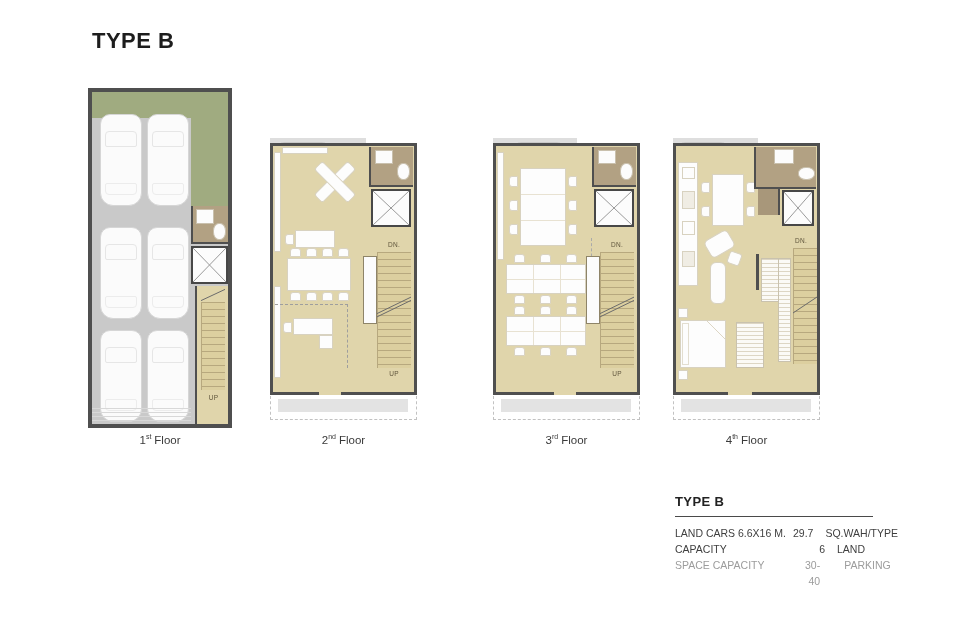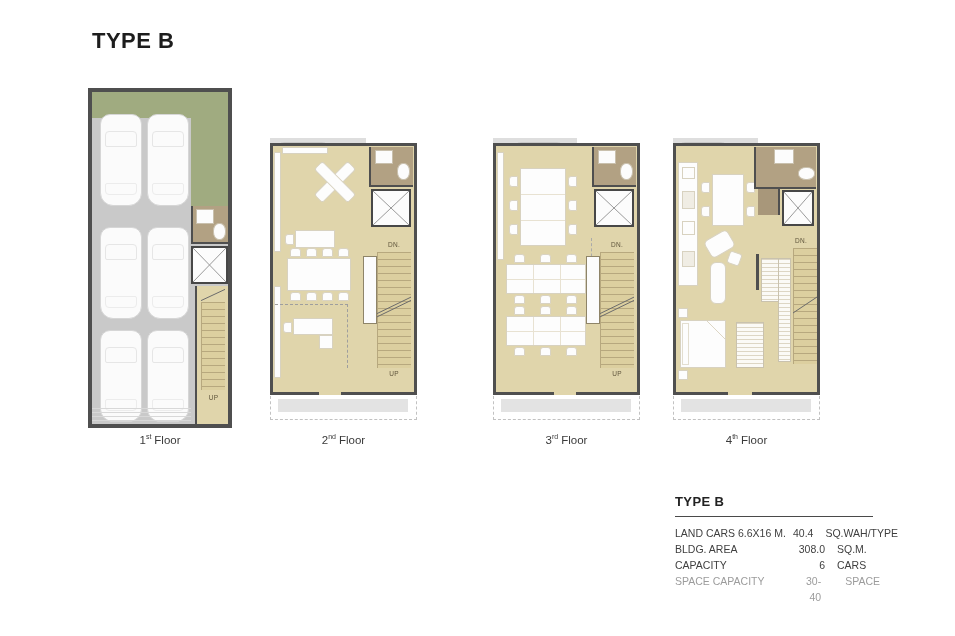--- a/index.html
+++ b/index.html
@@ -288,33 +288,28 @@
   </div>
   <div class="abs floor-label" style="left:673px;width:147px;">
     <span>4</span><sup>th</sup><span class="word">Floor</span>
   </div>
 
   <div class="abs spec">
     <div class="spec-title">TYPE B</div>
     <div class="spec-rule"></div>
     <div class="spec-row">
       <span class="lbl">LAND CARS 6.6X16 M.</span>
-      <span class="val">40.4</span>
+      <span class="val">29.7</span>
       <span class="unit">SQ.WAH/TYPE</span>
-    </div>
-    <div class="spec-row">
-      <span class="lbl">BLDG. AREA</span>
-      <span class="val">308.0</span>
-      <span class="unit">SQ.M.</span>
     </div>
     <div class="spec-row">
       <span class="lbl">CAPACITY</span>
       <span class="val">6</span>
-      <span class="unit">CARS</span>
+      <span class="unit">LAND</span>
     </div>
     <div class="spec-row muted">
       <span class="lbl">SPACE CAPACITY</span>
       <span class="val">30-40</span>
-      <span class="unit">SPACE</span>
+      <span class="unit">PARKING</span>
     </div>
   </div>
 
 </div>
 
 </body></html>

